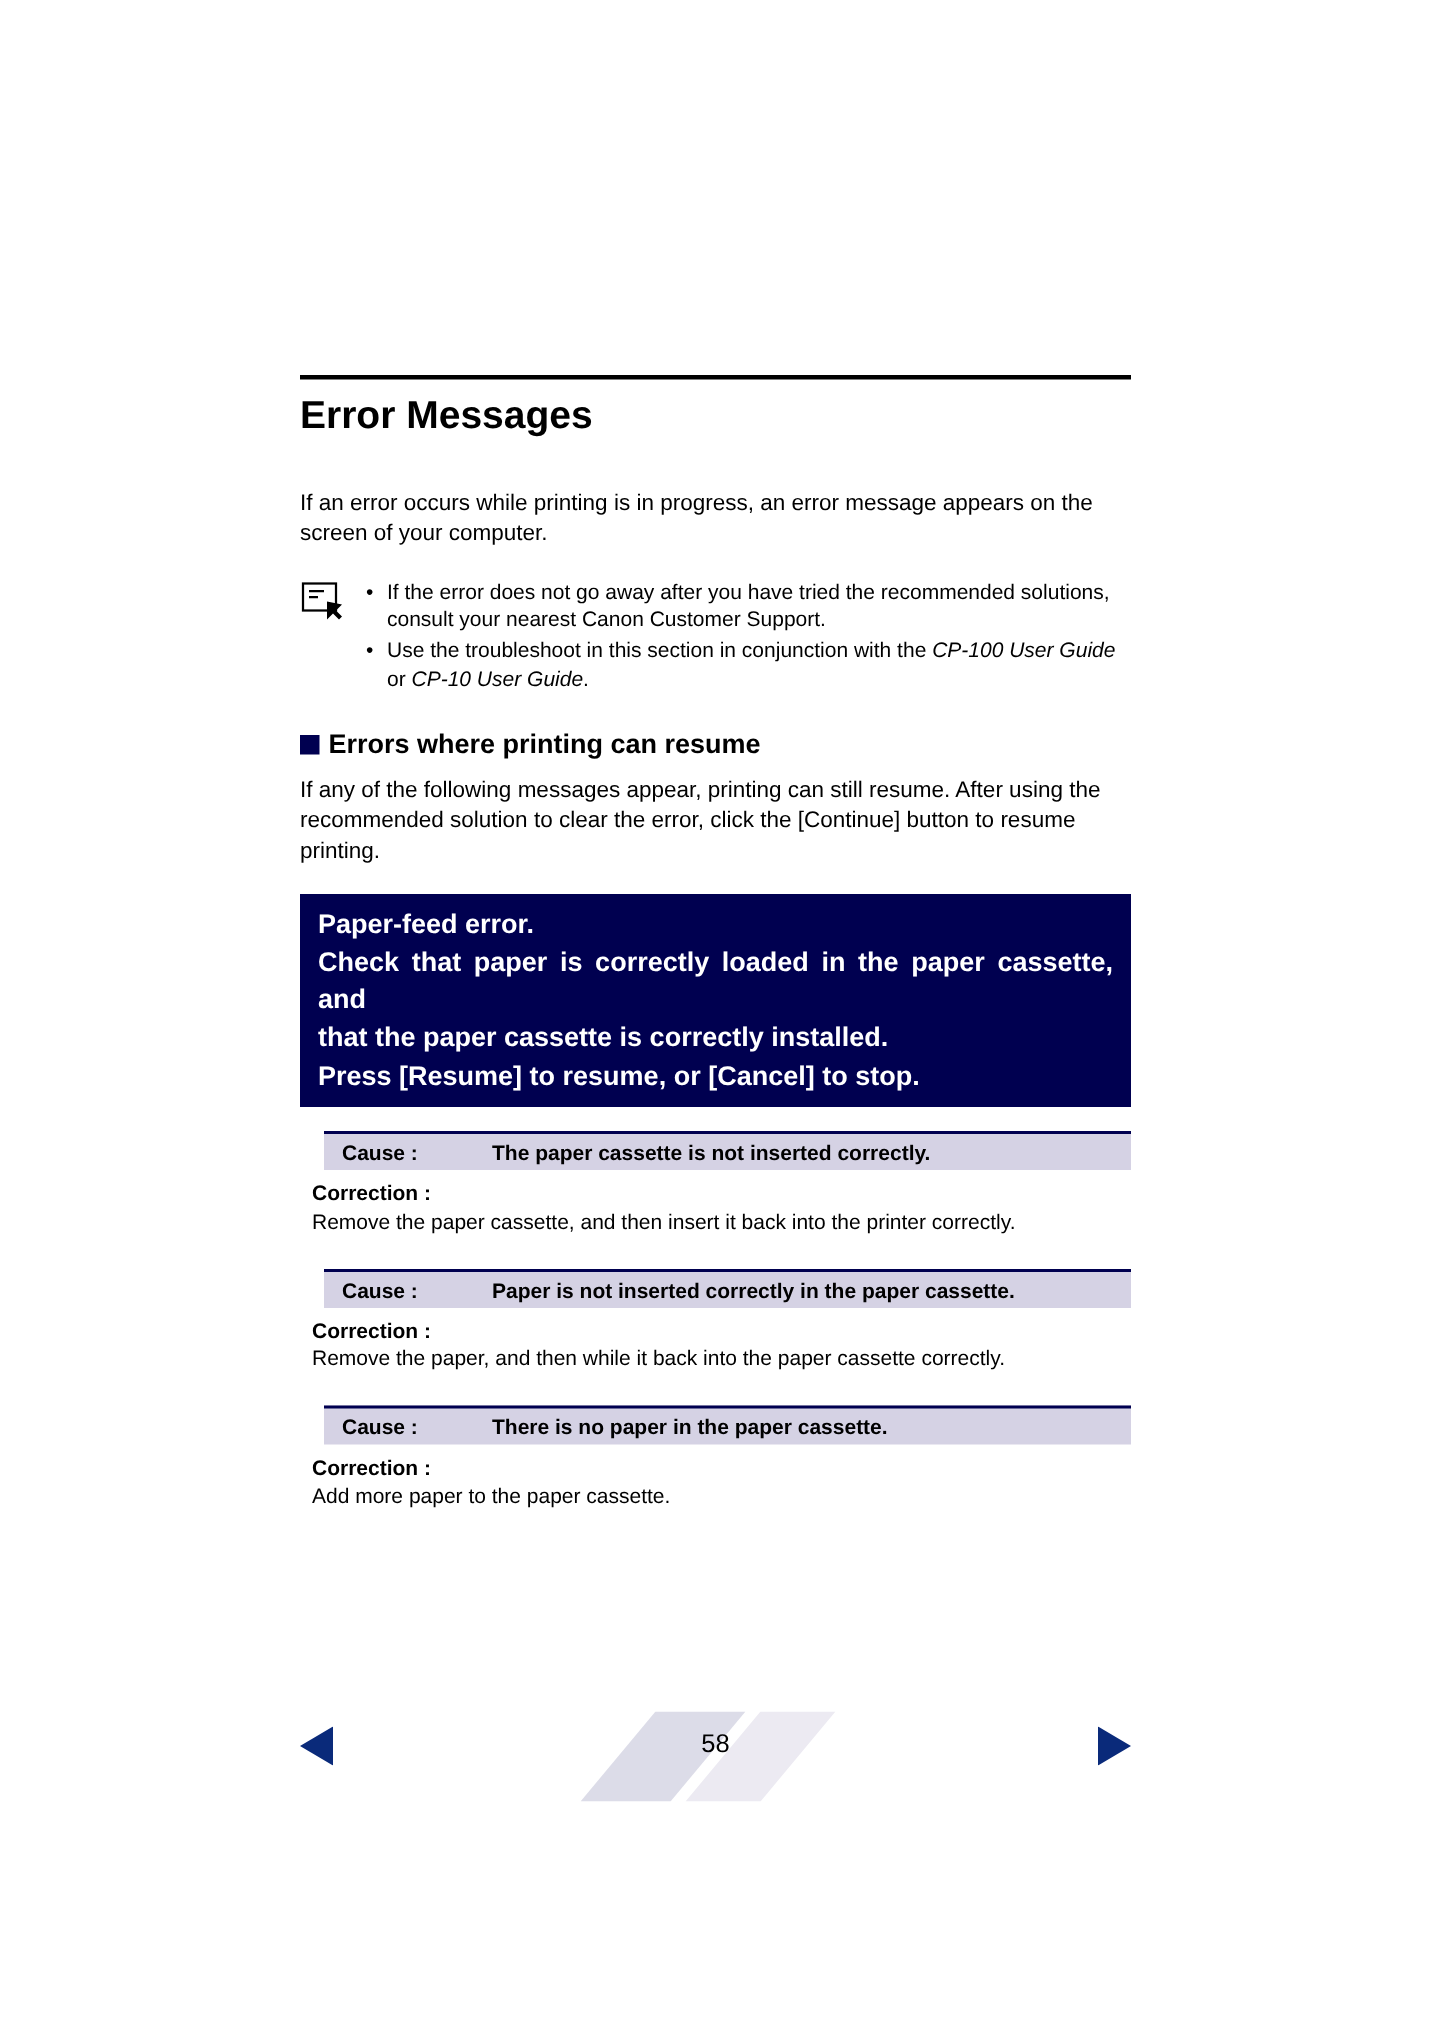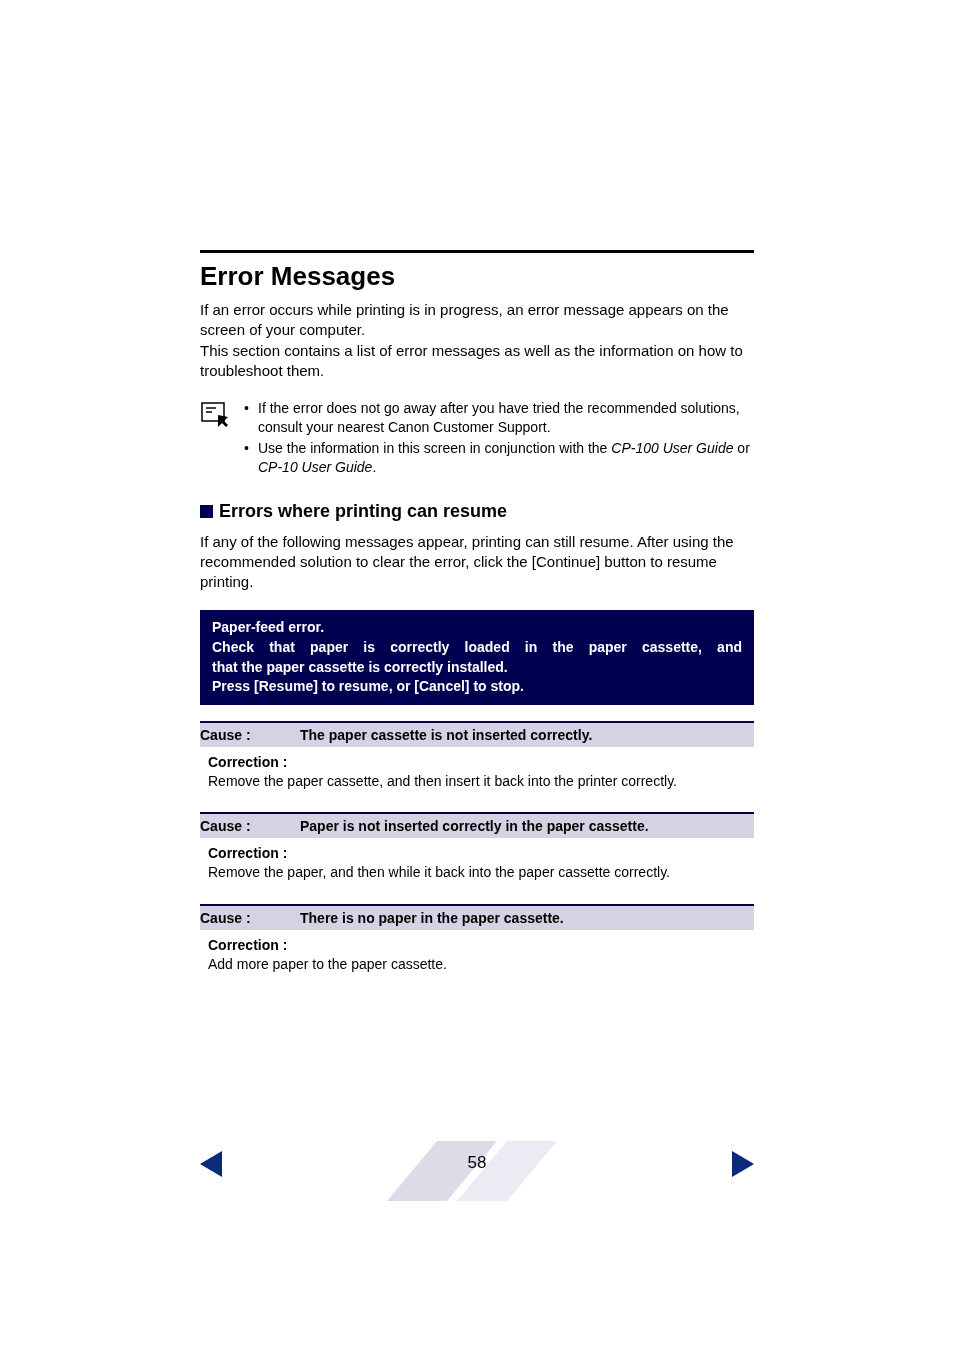--- a/index.html
+++ b/index.html
@@ -20,21 +20,21 @@
     .section-rule {
       border-top: 3px solid #000;
       margin-bottom: 8px;
     }
     .section-title {
       font-size: 26px;
       font-weight: 900;
       font-family: Arial, Helvetica, sans-serif;
     }
     .intro {
-      margin-top: 8px;
+      margin-top: 34px;
       font-size: 15px;
       line-height: 1.35;
     }
     .note-block {
       display: flex;
       margin-top: 18px;
       align-items: flex-start;
     }
     .note-icon {
       width: 30px;
@@ -76,35 +76,36 @@
     .sub-intro {
       margin-top: 10px;
       font-size: 15px;
       line-height: 1.35;
     }
     .error-box {
       margin-top: 18px;
       background: #000050;
       color: #fff;
       padding: 8px 12px;
-      font-size: 14px;
+      font-size: 18px;
       font-weight: bold;
       line-height: 1.4;
     }
     .error-line2 {
       text-align: justify;
       text-align-last: justify;
     }
     .cause-bar {
       margin-top: 16px;
       background: #d5d2e4;
       border-top: 2px solid #000050;
-      padding: 4px 0;
+      padding: 4px 12px;
       display: flex;
       font-size: 14px;
+      margin-left: 16px;
     }
     .cause-label {
       font-weight: bold;
       width: 100px;
       flex-shrink: 0;
     }
     .cause-text {
       font-weight: bold;
     }
     .correction-row {
@@ -159,41 +160,40 @@
 </head>
 <body>
 
 <div class="page">
 
   <div class="section-rule"></div>
   <h1 class="section-title">Error Messages</h1>
 
   <div class="intro">
     <div>If an error occurs while printing is in progress, an error message appears on the screen of your computer.</div>
-    <div>This section contains a list of error messages as well as the information on how to troubleshoot them.</div>
   </div>
 
   <div class="note-block">
     <div class="note-icon">
       <svg viewBox="0 0 30 30" width="30" height="30">
         <rect x="2" y="2" width="22" height="18" fill="none" stroke="#000" stroke-width="1.5"></rect>
         <line x1="6" y1="7" x2="16" y2="7" stroke="#000" stroke-width="1.5"></line>
         <line x1="6" y1="11" x2="12" y2="11" stroke="#000" stroke-width="1.5"></line>
         <path d="M 18 14 L 18 26 L 22 22 L 26 26 L 28 24 L 24 20 L 28 16 Z" fill="#000"></path>
       </svg>
     </div>
     <div class="note-list">
       <div class="bullet-row">
         <span class="bullet-dot">•</span>
         <span>If the error does not go away after you have tried the recommended solutions, consult your nearest Canon Customer Support.</span>
       </div>
       <div class="bullet-row">
         <span class="bullet-dot">•</span>
         <span>
-          <span>Use the information in this screen in conjunction with the </span><span class="italic">CP-100 User Guide</span><span> or </span><span class="italic">CP-10 User Guide</span><span>.</span>
+          <span>Use the troubleshoot in this section in conjunction with the </span><span class="italic">CP-100 User Guide</span><span> or </span><span class="italic">CP-10 User Guide</span><span>.</span>
         </span>
       </div>
     </div>
   </div>
 
   <div class="subhead-row">
     <div class="subhead-marker"></div>
     <div class="subhead">Errors where printing can resume</div>
   </div>
 

